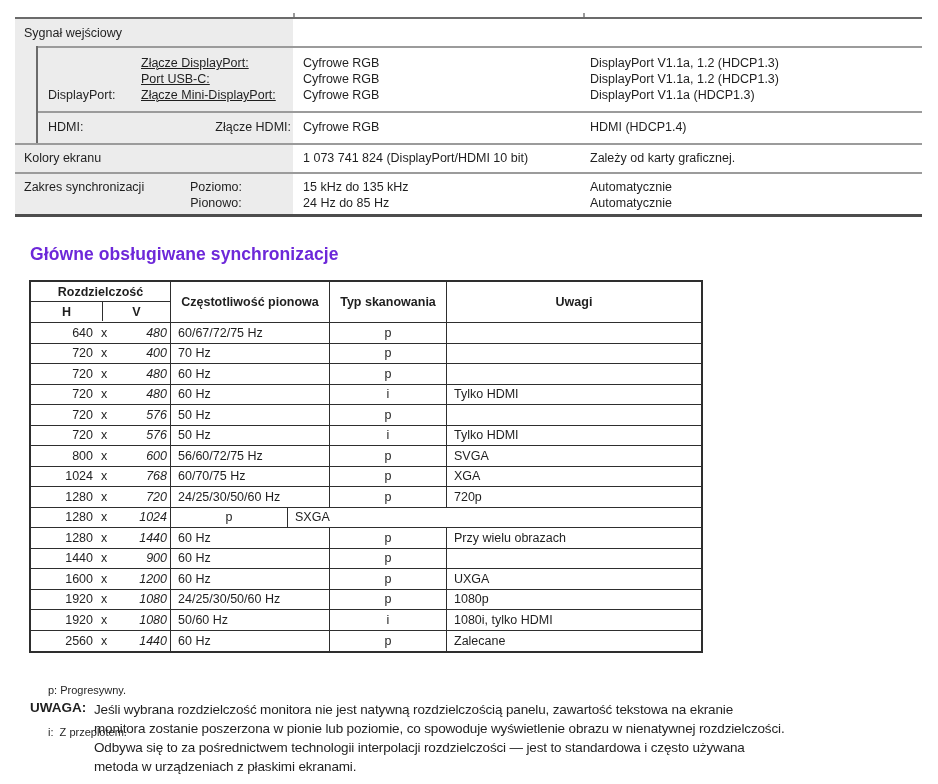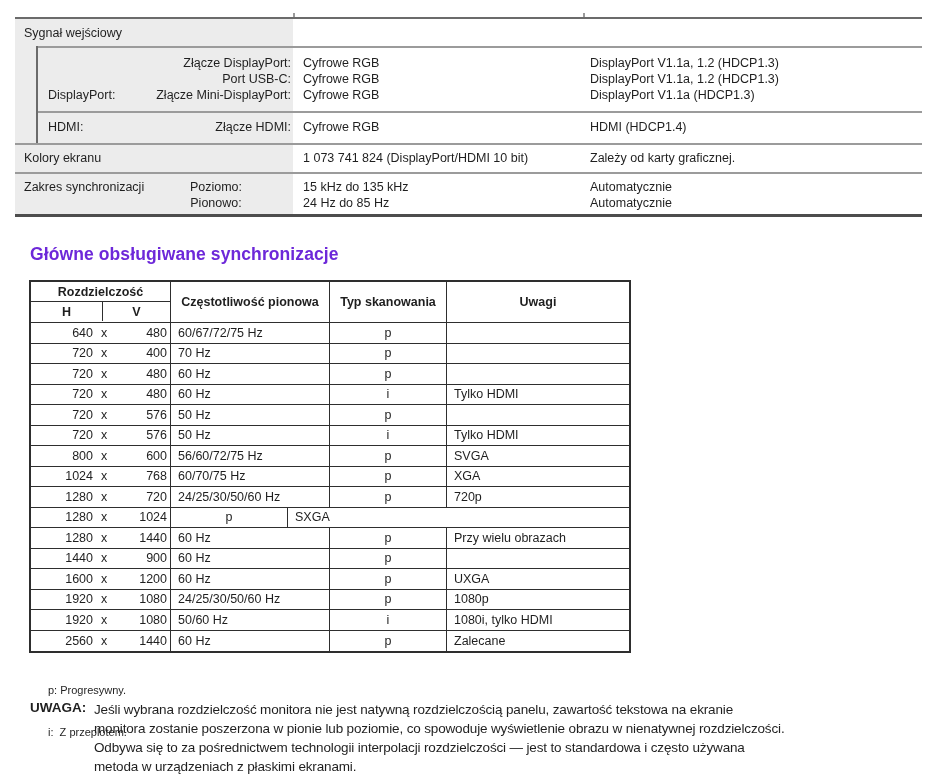--- a/index.html
+++ b/index.html
@@ -32,42 +32,42 @@
   .speclabel{font-size:12.5px;line-height:16px;white-space:nowrap;}
 
   
   #sync-heading{
     position:absolute;left:30px;top:244px;
     font-size:17.5px;font-weight:bold;color:#6d28d9;letter-spacing:.1px;white-space:nowrap;
   }
 
   
   #sync-table{
-    position:absolute;left:29px;top:280px;width:602px;
+    position:absolute;left:29px;top:280px;width:674px;
     border:2px solid var(--tline);
     font-size:12.5px;
   }
   #sync-head{display:flex;border-bottom:1px solid var(--tline);}
   .hcell{display:flex;align-items:center;justify-content:center;font-weight:bold;}
   #res-head{width:140px;border-right:1px solid var(--tline);display:flex;flex-direction:column;}
   #res-head .res-title{height:20px;border-bottom:1px solid var(--tline);display:flex;align-items:center;justify-content:center;font-weight:bold;}
   #res-head .hv{display:flex;height:19px;}
   #res-head .hv .h{width:72px;border-right:1px solid var(--tline);}
   #res-head .hv .v{flex:1;}
   #res-head .hv div{display:flex;align-items:center;justify-content:center;font-weight:bold;}
   .freq-h{width:159px;border-right:1px solid var(--tline);height:40px;}
   .scan-h{width:117px;border-right:1px solid var(--tline);height:40px;}
   .note-h{flex:1;height:40px;}
 
   .srow{display:flex;height:20.5px;border-bottom:1px solid var(--tline);align-items:center;}
   .srow:last-child{border-bottom:none;}
   .res-group{width:140px;align-self:stretch;border-right:1px solid var(--tline);display:flex;align-items:center;}
   .res-group .rh{width:62px;text-align:right;}
   .res-group .rx{width:22px;text-align:center;}
-  .res-group .rv{width:52px;text-align:right;}
+  .res-group .rv{width:52px;text-align:right;font-style:italic;}
   .cell-freq{width:159px;align-self:stretch;border-right:1px solid var(--tline);display:flex;align-items:center;padding-left:7px;}
   .cell-scan{width:117px;align-self:stretch;border-right:1px solid var(--tline);display:flex;align-items:center;justify-content:center;}
   .cell-note{flex:1;display:flex;align-items:center;padding-left:7px;white-space:nowrap;}
 
   
   #footnotes{position:absolute;left:48px;top:655px;font-size:11px;line-height:14px;white-space:pre-wrap;}
 
   
   #note-label{position:absolute;left:30px;top:700px;font-size:13.5px;font-weight:bold;white-space:nowrap;}
   #note-text{position:absolute;left:94px;top:700px;width:836px;font-size:13.5px;line-height:19px;letter-spacing:-0.15px;}
@@ -86,21 +86,21 @@
   <div class="hline" style="left:21px;top:94px;width:886px;height:1.5px;"></div>
   <div class="hline" style="left:0;top:126px;width:907px;"></div>
   <div class="hline" style="left:0;top:155px;width:907px;"></div>
   <div class="hline bottom" style="left:0;top:197px;width:907px;"></div>
 
   <div class="vline" style="left:21px;top:29px;height:97px;"></div>
 
   <span class="abs speclabel" style="left:9px;top:8px;text-align:center;">Sygnał wejściowy</span>
 
   <span class="abs speclabel" style="left:33px;top:38px;margin-top:32px;">DisplayPort:</span>
-  <div class="abs" style="left:126px;top:38px;width:150px;text-align:right;">
+  <div class="abs" style="left:126px;top:38px;width:150px;text-decoration:underline;">
     <div class="speclabel">Złącze DisplayPort:</div>
     <div class="speclabel">Port USB-C:</div>
     <div class="speclabel">Złącze Mini-DisplayPort:</div>
   </div>
   <div class="abs" style="left:288px;top:38px;">
     <div class="speclabel">Cyfrowe RGB</div>
     <div class="speclabel">Cyfrowe RGB</div>
     <div class="speclabel">Cyfrowe RGB</div>
   </div>
   <div class="abs" style="left:575px;top:38px;">

